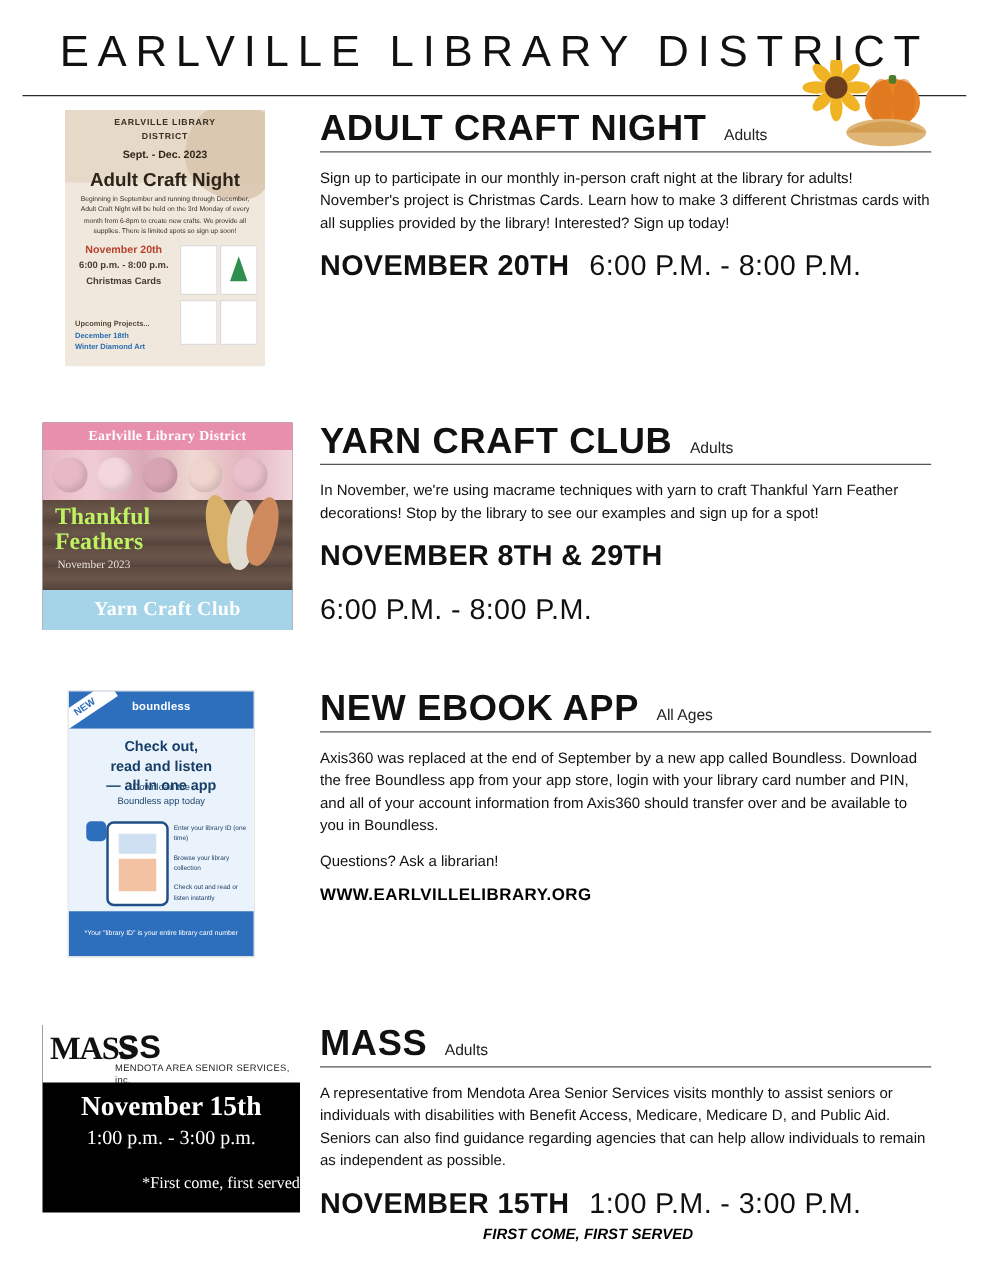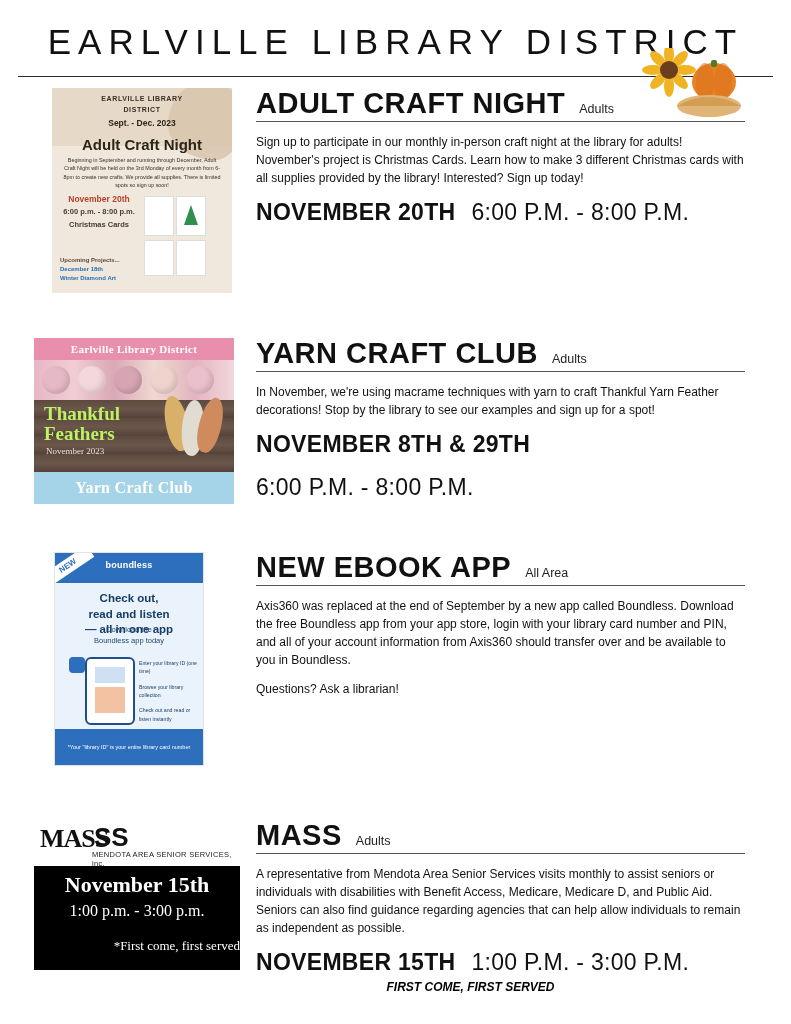--- a/index.html
+++ b/index.html
@@ -131,21 +131,20 @@
   }
 
   
   .flyer1 {
     width: 160px;
     height: 205px;
     background: #f0e7dd;
     position: relative;
     overflow: hidden;
     font-family: "Liberation Sans", sans-serif;
-    padding-left: 20px;
   }
   .flyer1 .f1-top {
     position: absolute; left: 0; top: 0; width: 100%; height: 58px;
     background: #e7d9c7;
   }
   .flyer1 .f1-brush {
     position: absolute; right: -12px; top: -6px; width: 76px; height: 78px;
     background: #d8c4ad;
     border-radius: 48% 52% 38% 62% / 55% 40% 60% 45%;
     opacity: .85;
@@ -483,26 +482,27 @@
           <div>Enter your library ID (one time)</div>
           <div>Browse your library collection</div>
           <div>Check out and read or listen instantly</div>
         </div>
         <div class="f3-foot">*Your "library ID" is your entire library card number</div>
       </div>
     </div>
     <div class="entry-body">
       <div class="entry-title-row">
         <div class="entry-title">NEW EBOOK APP</div>
-        <div class="entry-audience">All Area</div>
+        <div class="entry-audience">All Ages</div>
       </div>
       <div class="entry-desc">
         <p>Axis360 was replaced at the end of September by a new app called Boundless. Download the free Boundless app from your app store, login with your library card number and PIN, and all of your account information from Axis360 should transfer over and be available to you in Boundless.</p>
         <p>Questions? Ask a librarian!</p>
       </div>
+      <div class="entry-url">WWW.EARLVILLELIBRARY.ORG</div>
     </div>
   </div>
 
   <div class="entry" style="top:820px;">
     <div class="entry-flyer" style="left:16px;">
       <div class="flyer4">
         <div class="f4-logo">
           <div class="f4-mark">MASS</div>
           <div class="f4-ss">SS</div>
           <div class="f4-org">MENDOTA AREA SENIOR SERVICES, inc.</div>

